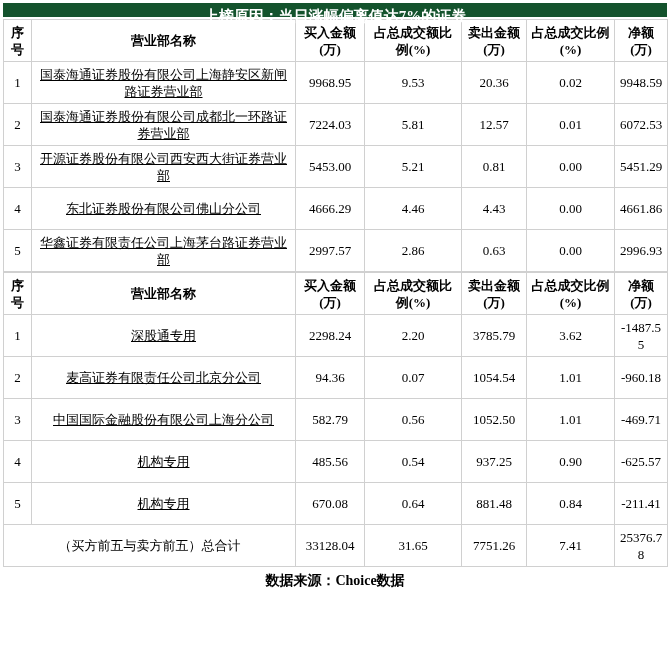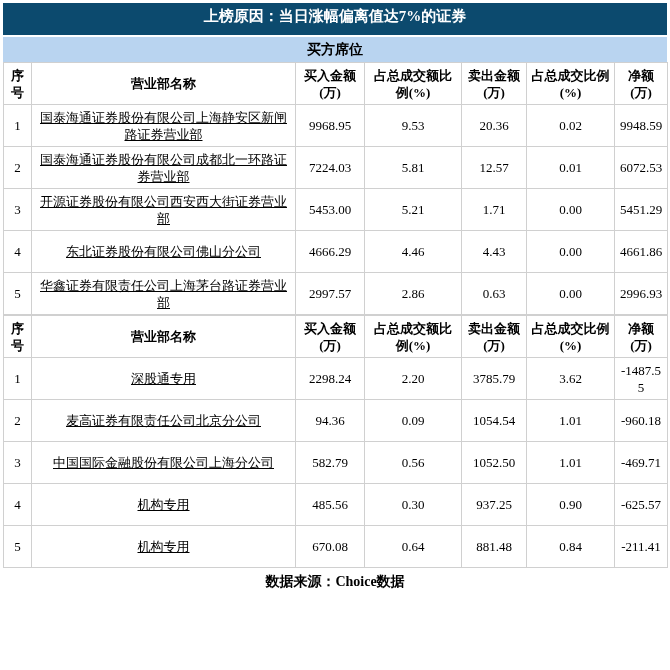--- a/index.html
+++ b/index.html
@@ -8,22 +8,22 @@
     width: 670px; height: 670px;
     font-family: "Liberation Serif", "DejaVu Serif", serif;
     color: #000000;
   }
   .page {
     width: 670px; height: 670px;
     background: #ffffff;
     padding: 3px;
   }
   .title-bar {
-    height: 32px;
-    background: #0c4a6e;
+    height: 14px;
+    background: #14532d;
     color: #ffffff;
     font-size: 15px;
     font-weight: bold;
     text-align: center;
     line-height: 26px;
     margin-bottom: 2px;
   }
   .section-bar {
     height: 25px;
     background: #b9d4f0;
@@ -69,23 +69,20 @@
 </style>
 </head>
 <body>
 
 <div class="page">
 
   <div class="title-bar">
     <span>上榜原因：当日涨幅偏离值达7%的证券</span>
   </div>
 
-  <div class="section-bar">
-    <span>买方席位</span>
-  </div>
 
   <table class="data-table">
     <colgroup>
       <col style="width:28px">
         <col style="width:264px">
         <col style="width:69px">
       <col style="width:97px">
         <col style="width:65px">
         <col style="width:88px">
         <col style="width:53px">
@@ -116,21 +113,21 @@
       <td>5.81</td>
       <td>12.57</td>
       <td>0.01</td>
       <td class="cell-net">6072.53</td>
     </tr>
     <tr>
       <td>3</td>
       <td class="cell-name">开源证券股份有限公司西安西大街证券营业部</td>
       <td>5453.00</td>
       <td>5.21</td>
-      <td>1.71</td>
+      <td>0.81</td>
       <td>0.00</td>
       <td class="cell-net">5451.29</td>
     </tr>
     <tr>
       <td>4</td>
       <td class="cell-name">东北证券股份有限公司佛山分公司</td>
       <td>4666.29</td>
       <td>4.46</td>
       <td>4.43</td>
       <td>0.00</td>
@@ -175,52 +172,60 @@
       <td>2298.24</td>
       <td>2.20</td>
       <td>3785.79</td>
       <td>3.62</td>
       <td class="cell-net">-1487.55</td>
     </tr>
     <tr>
       <td>2</td>
       <td class="cell-name">麦高证券有限责任公司北京分公司</td>
       <td>94.36</td>
-      <td>0.09</td>
+      <td>0.07</td>
       <td>1054.54</td>
       <td>1.01</td>
       <td class="cell-net">-960.18</td>
     </tr>
     <tr>
       <td>3</td>
       <td class="cell-name">中国国际金融股份有限公司上海分公司</td>
       <td>582.79</td>
       <td>0.56</td>
       <td>1052.50</td>
       <td>1.01</td>
       <td class="cell-net">-469.71</td>
     </tr>
     <tr>
       <td>4</td>
       <td class="cell-name">机构专用</td>
       <td>485.56</td>
-      <td>0.30</td>
+      <td>0.54</td>
       <td>937.25</td>
       <td>0.90</td>
       <td class="cell-net">-625.57</td>
     </tr>
     <tr>
       <td>5</td>
       <td class="cell-name">机构专用</td>
       <td>670.08</td>
       <td>0.64</td>
       <td>881.48</td>
       <td>0.84</td>
       <td class="cell-net">-211.41</td>
     </tr>
+    <tr>
+      <td class="cell-total-label" colspan="2">（买方前五与卖方前五）总合计</td>
+      <td>33128.04</td>
+      <td>31.65</td>
+      <td>7751.26</td>
+      <td>7.41</td>
+      <td class="cell-net">25376.78</td>
+    </tr>
   </tbody>
     </table>
 
   <div class="footer-bar">
     <span>数据来源：Choice数据</span>
   </div>
 
 </div>
 
 </body></html>

